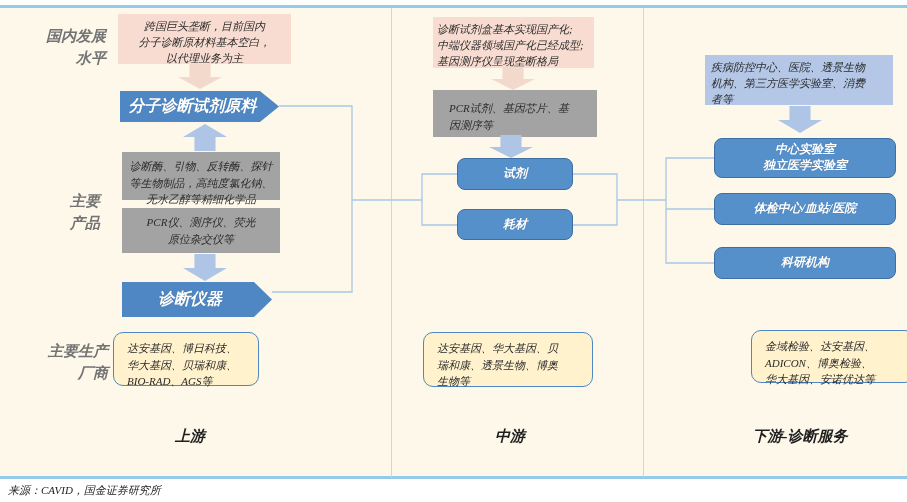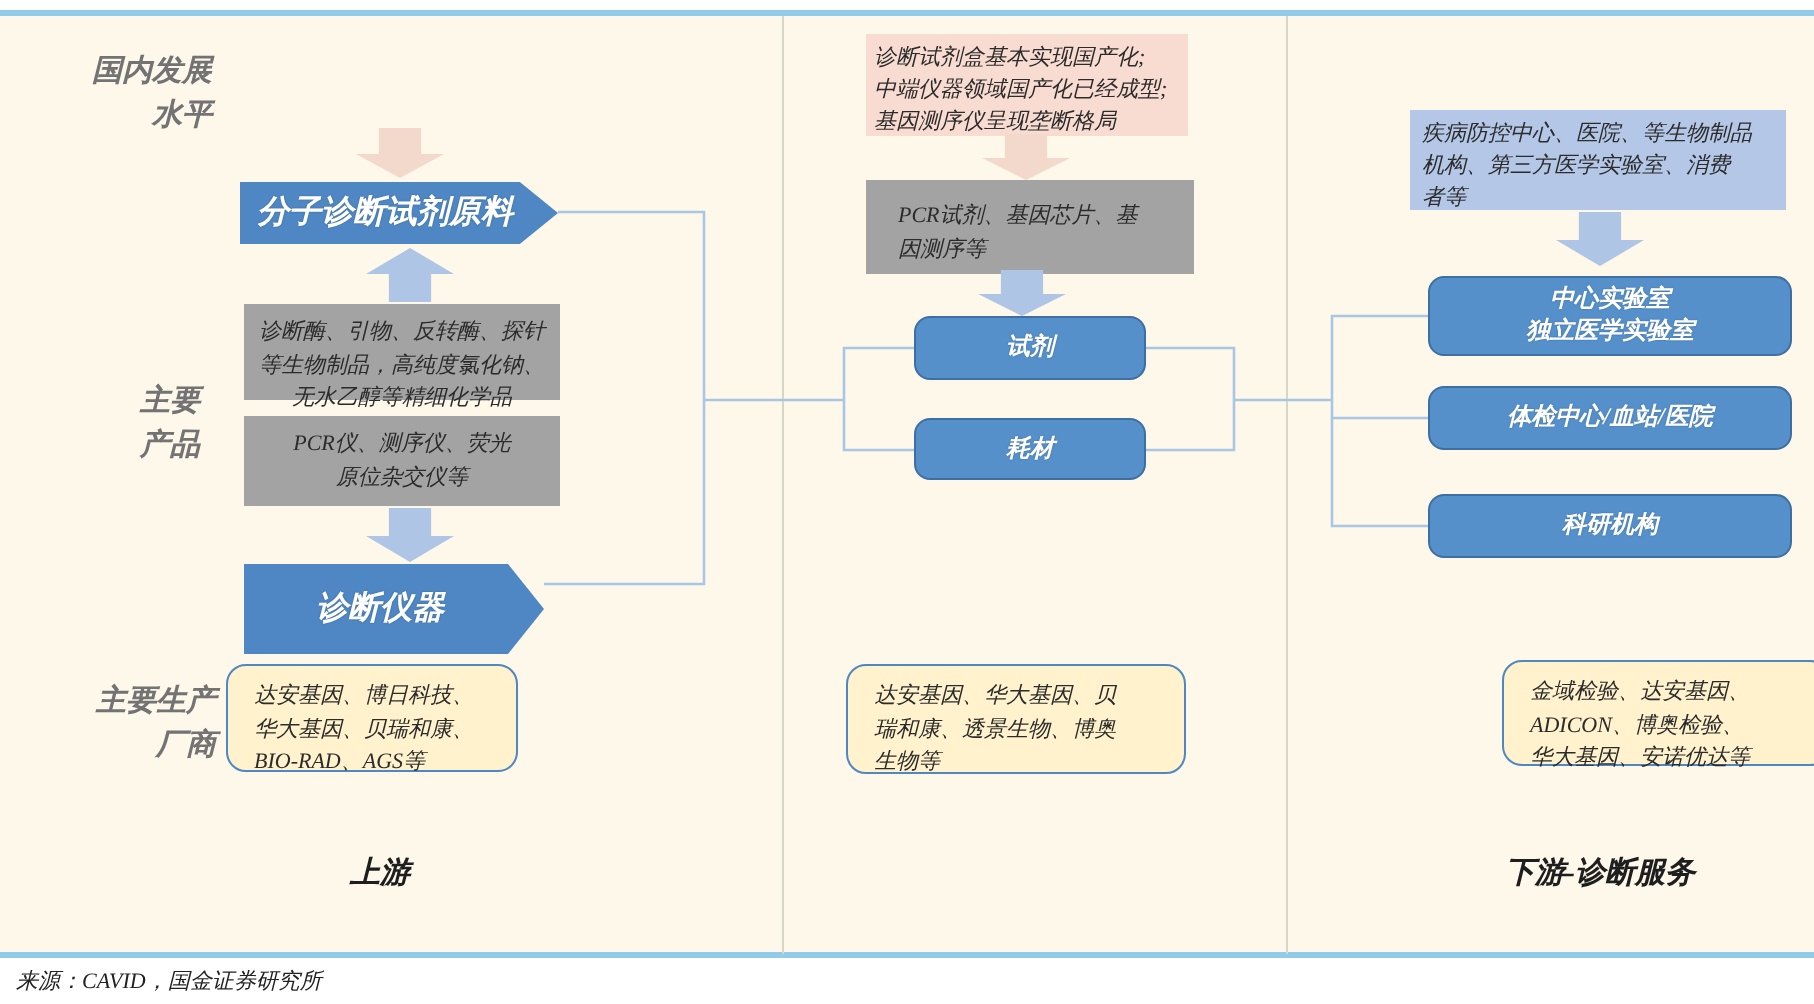--- a/index.html
+++ b/index.html
@@ -67,35 +67,38 @@
     </g>
   </svg>
 
   <div class="abs row-label cjk" style="left:8px;top:26px;width:98px;">国内发展
 水平</div>
   <div class="abs row-label cjk" style="left:8px;top:191px;width:92px;">主要
 产品</div>
   <div class="abs row-label cjk" style="left:8px;top:341px;width:100px;">主要生产
 厂商</div>
 
+  <div class="abs note-pink cjk center-text" style="left:118px;top:14px;width:173px;height:50px;">跨国巨头垄断，目前国内
+分子诊断原材料基本空白，
+以代理业务为主</div>
   <div class="abs arrow arrow-down fill-pink" style="left:178px;top:64px;width:44px;height:25px;"></div>
 
   <div class="abs chevron cjk" style="left:120px;top:91px;width:159px;height:31px;padding-right:14px;">分子诊断试剂原料</div>
 
   <div class="abs arrow arrow-up fill-lblue" style="left:183px;top:124px;width:44px;height:27px;"></div>
 
   <div class="abs prod-blue cjk center-text" style="left:122px;top:152px;width:158px;height:48px;">诊断酶、引物、反转酶、探针
 等生物制品，高纯度氯化钠、
 无水乙醇等精细化学品</div>
   <div class="abs prod-blue cjk center-text" style="left:122px;top:208px;width:158px;height:45px;display:flex;align-items:center;justify-content:center;">PCR仪、测序仪、荧光
 原位杂交仪等</div>
 
   <div class="abs arrow arrow-down fill-lblue" style="left:183px;top:254px;width:44px;height:27px;"></div>
 
-  <div class="abs chevron cjk" style="left:122px;top:282px;width:150px;height:45px;padding-right:14px;">诊断仪器</div>
+  <div class="abs chevron cjk" style="left:122px;top:282px;width:150px;height:35px;padding-right:14px;">诊断仪器</div>
 
   <div class="abs yellowbox cjk" style="left:113px;top:332px;width:146px;height:54px;">达安基因、博日科技、
 华大基因、贝瑞和康、
 BIO-RAD、AGS等</div>
 
   <div class="abs note-pink cjk" style="left:433px;top:17px;width:161px;height:51px;">诊断试剂盒基本实现国产化;
 中端仪器领域国产化已经成型;
 基因测序仪呈现垄断格局</div>
   <div class="abs arrow arrow-down fill-pink" style="left:491px;top:67px;width:44px;height:23px;"></div>
 
@@ -104,32 +107,33 @@
 
   <div class="abs arrow arrow-down fill-lblue" style="left:489px;top:135px;width:44px;height:23px;"></div>
 
   <div class="abs bluebox cjk" style="left:457px;top:158px;width:116px;height:32px;">试剂</div>
   <div class="abs bluebox cjk" style="left:457px;top:209px;width:116px;height:31px;">耗材</div>
 
   <div class="abs yellowbox cjk" style="left:423px;top:332px;width:170px;height:55px;">达安基因、华大基因、贝
 瑞和康、透景生物、博奥
 生物等</div>
 
-  <div class="abs note-blue cjk" style="left:705px;top:55px;width:188px;height:50px;">疾病防控中心、医院、等生物制品
+  <div class="abs note-blue cjk" style="left:705px;top:55px;width:188px;height:50px;">疾病防控中心、医院、透景生物
 机构、第三方医学实验室、消费
 者等</div>
   <div class="abs arrow arrow-down fill-lblue" style="left:778px;top:106px;width:44px;height:27px;"></div>
 
   <div class="abs bluebox cjk" style="left:714px;top:193px;width:182px;height:32px;">体检中心/血站/医院</div>
   <div class="abs bluebox cjk" style="left:714px;top:138px;width:182px;height:40px;">中心实验室
 独立医学实验室</div>
   <div class="abs bluebox cjk" style="left:714px;top:247px;width:182px;height:32px;">科研机构</div>
 
   <div class="abs yellowbox cjk" style="left:723px;top:330px;width:164px;height:53px;margin-left:28px;">金域检验、达安基因、
 ADICON、博奥检验、
 华大基因、安诺优达等</div>
 
   <div class="abs stage-label cjk" style="left:130px;top:427px;width:120px;">上游</div>
+  <div class="abs stage-label cjk" style="left:450px;top:427px;width:120px;">中游</div>
   <div class="abs stage-label cjk" style="left:710px;top:427px;width:180px;">下游-诊断服务</div>
 
   <div class="abs source" style="left:8px;top:483px;">来源：CAVID，国金证券研究所</div>
 
 </div>
 
 </body></html>

